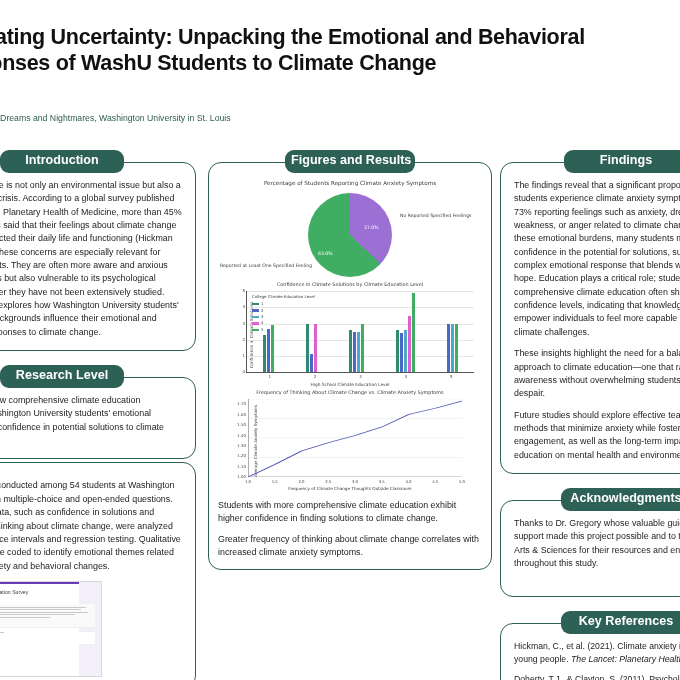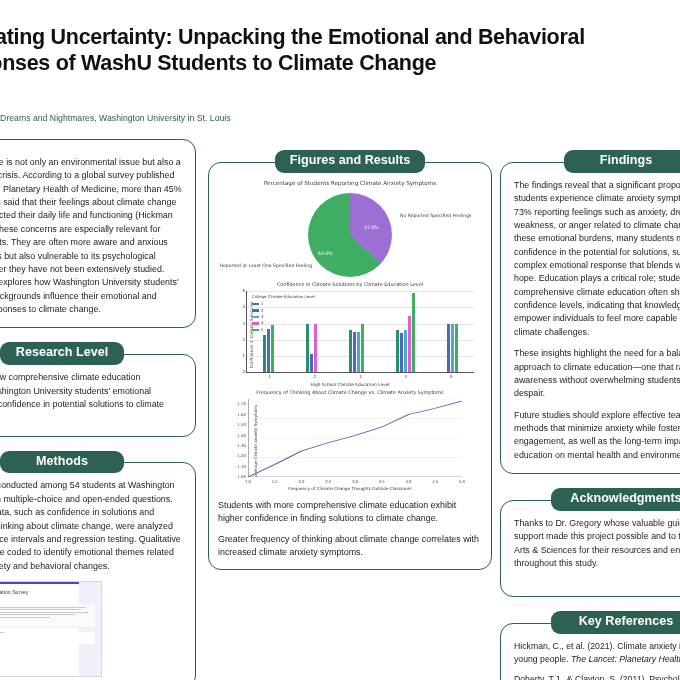--- a/index.html
+++ b/index.html
@@ -59,21 +59,21 @@
     background: #2d6156;
     color: #ffffff;
     font-size: 12.6px;
     font-weight: bold;
     text-align: center;
     padding: 4px 6px 5px;
     border-radius: 9px;
     line-height: 1.1;
     white-space: nowrap;
   }
-  .sec-banner.wide { width: 150px; }
+  .sec-banner.wide { width: 130px; }
   .sec-body {
     position: relative;
     margin-top: -11px;
     border: 1.6px solid #2d6156;
     border-radius: 13px;
     background: #ffffff;
     padding: 16px 13px 11px;
     font-size: 8.9px;
     line-height: 1.5;
     color: #1d1d1d;
@@ -248,34 +248,34 @@
     <div class="authors">
       <div>Andrew</div>
       <div>Gregory</div>
     </div>
     <div class="affil">Course Writing: Dreams and Nightmares, Washington University in St. Louis</div>
   </div>
 
   <div class="col col-left">
 
     <div class="section">
+      <div class="sec-banner">Introduction</div>
       <div class="sec-body">
         <p class="tight">Climate change is not only an environmental issue but also a mental health crisis. According to a global survey published by The Lancet: Planetary Health of Medicine, more than 45% of respondents said that their feelings about climate change negatively affected their daily life and functioning (Hickman et al., 2021). These concerns are especially relevant for college students. They are often more aware and anxious about the crisis but also vulnerable to its psychological effects, however they have not been extensively studied. This research explores how Washington University students' educational backgrounds influence their emotional and behavioral responses to climate change.</p>
       </div>
     </div>
 
     <div class="section">
       <div class="sec-banner">Research Level</div>
       <div class="sec-body">
         <p class="tight">To examine how comprehensive climate education influences Washington University students' emotional reactions and confidence in potential solutions to climate change.</p>
       </div>
     </div>
 
     <div class="section">
-      <div class="sec-banner">Methods</div>
       <div class="sec-body">
         <p>A survey was conducted among 54 students at Washington University, with multiple-choice and open-ended questions. Quantitative data, such as confidence in solutions and frequency of thinking about climate change, were analyzed using confidence intervals and regression testing. Qualitative responses were coded to identify emotional themes related to climate anxiety and behavioral changes.</p>
 
         <div class="form-shot">
           <div class="fs-accent"></div>
           <div class="fs-side"></div>
           <div class="fs-title">Climate Change Education Survey</div>
 
           <div class="fs-block" style="top:22px;height:24px;padding:3px 3px;">
             <div class="fs-line" style="width:96%"></div>

